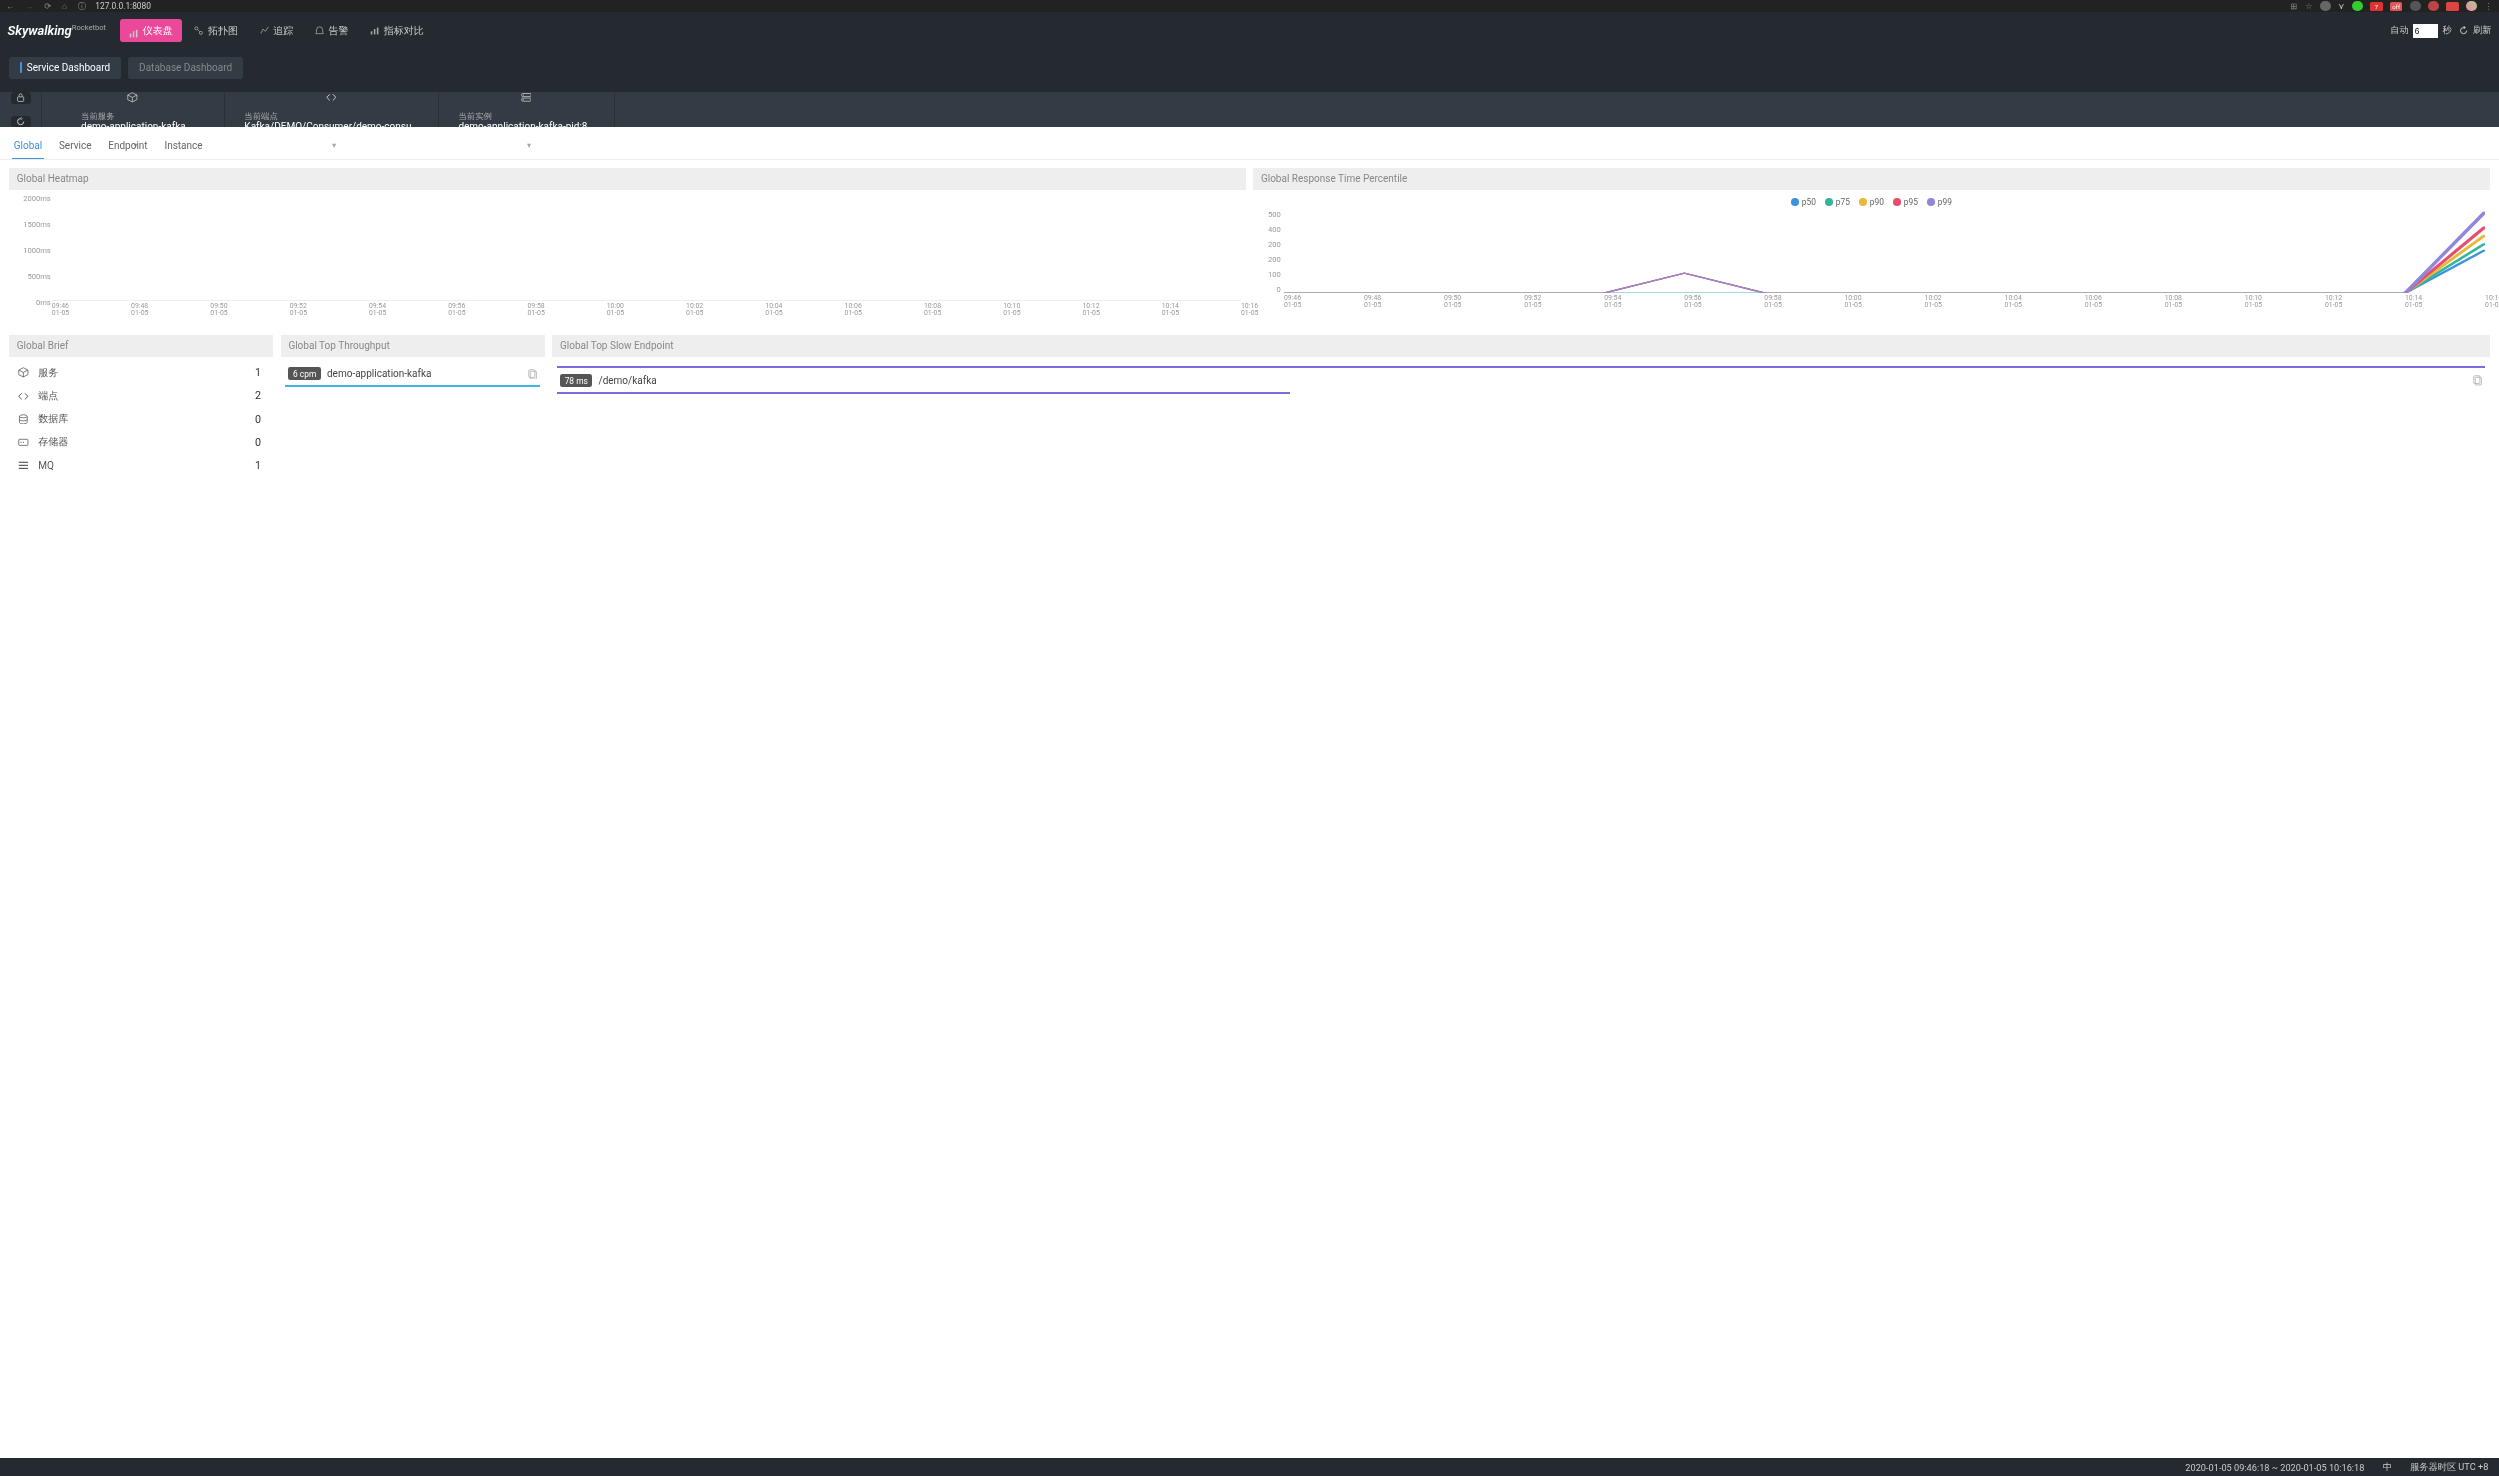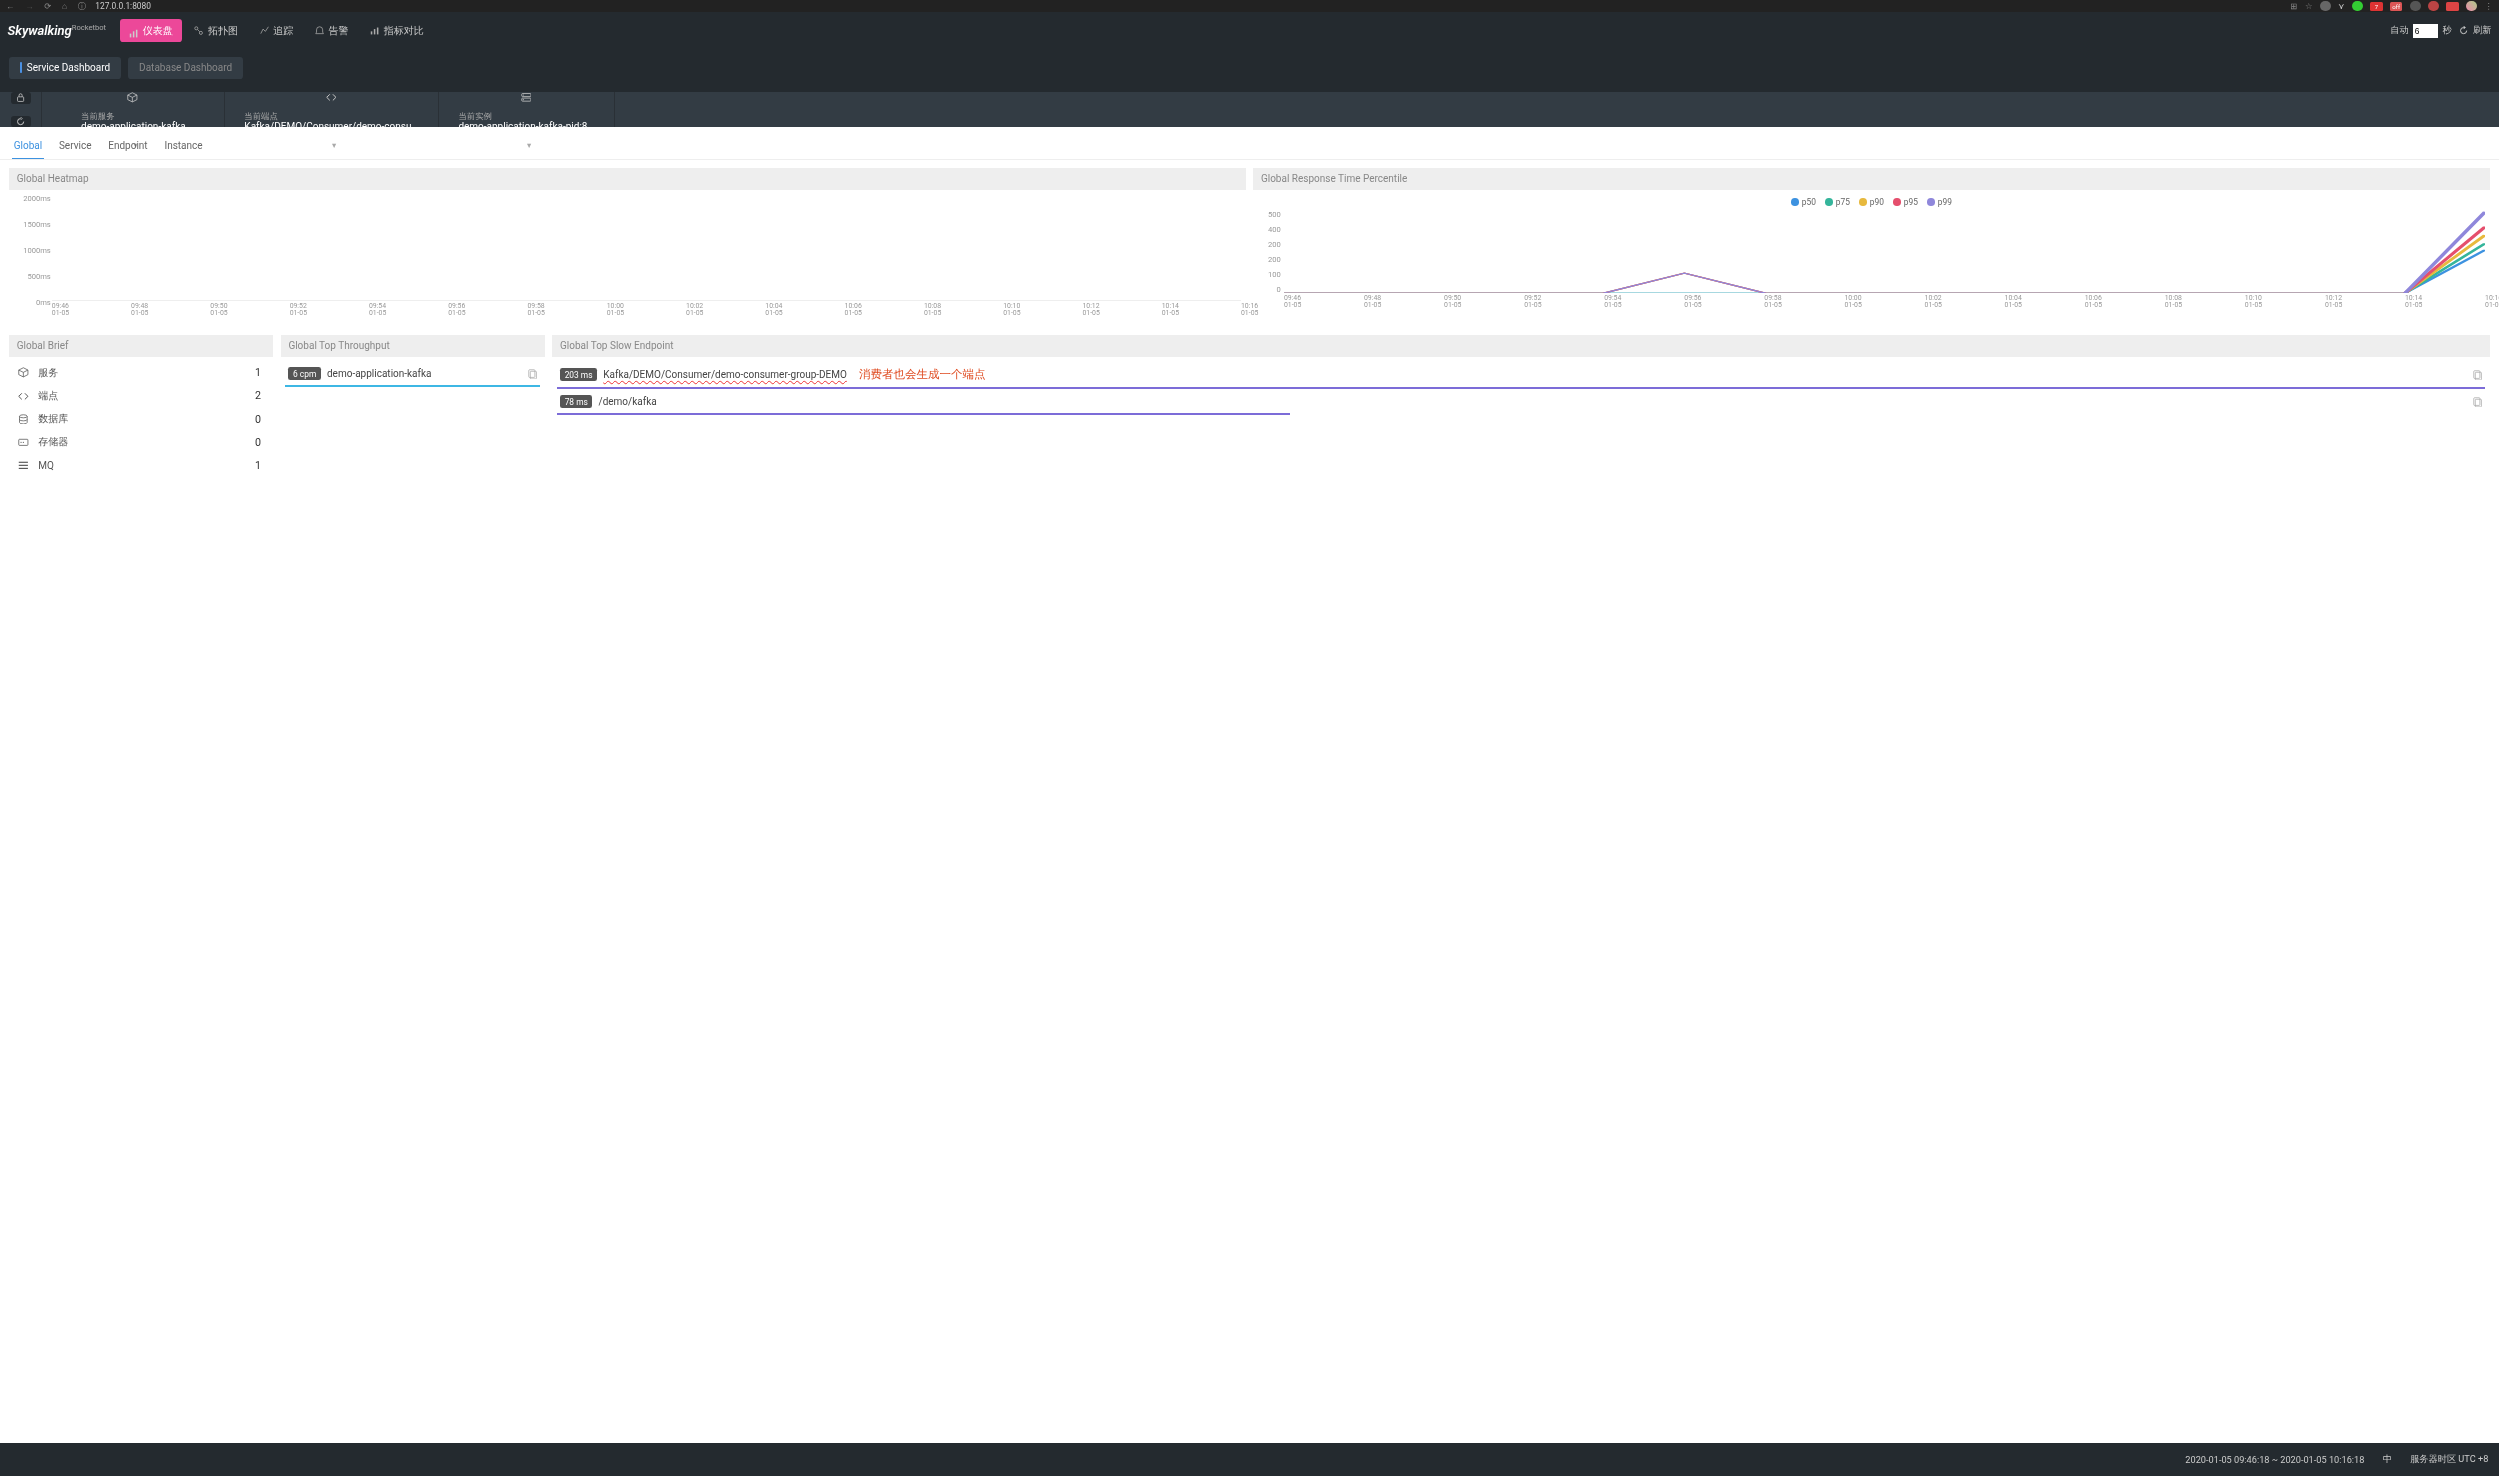--- a/index.html
+++ b/index.html
@@ -166,21 +166,21 @@
   .tp-copy { margin-left:auto; color:#aaa; cursor:pointer;}
   .tp-bar { height:2.3px; background:#3db7e4; margin-top:1.5px;}
   .tp-bar.purple { background:#7c6cd8; }
   .tp-bar.p40 { width:38%; }
   .annot { color:#df4a1f; font-size:11.5px; margin-left:6.1px; }
   .underline-red { text-decoration: underline wavy #e33; text-underline-offset:2.3px;}
   
   .footer {
     position:fixed;
     bottom:0; left:0; right:0;
-    height:33px;
+    height:18px;
     background:#242a2f;
     color:#ccc;
     display:flex;
     align-items:center;
     justify-content:flex-end;
     gap:18.3px;
     padding:0 10.7px;
     font-size:9.2px;
     margin-top:12px;
   }
@@ -536,31 +536,20 @@
           </div>
           <div class="tp-bar"></div>
         </div>
       </div>
   </div>
 
   <div class="panel">
     <div class="panel-title">Global Top Slow Endpoint</div>
     <div class="panel-body" id="slow-body">
         <div class="tp-item">
-          <div class="tp-line1">
-            <span class="tp-badge">203 ms</span>
-            <span class="tp-name underline-red">Kafka/DEMO/Consumer/demo-consumer-group-DEMO</span>
-            <span class="annot">消费者也会生成一个端点</span>
-            <span class="tp-copy">
-              <svg width="9.2" height="10.7" viewBox="0 0 12 14">
-                <rect x="3" y="3" width="8" height="10" rx="1" fill="none" stroke="#aaa"></rect>
-                <rect x="1" y="1" width="8" height="10" rx="1" fill="none" stroke="#aaa"></rect>
-              </svg>
-            </span>
-          </div>
           <div class="tp-bar purple"></div>
         </div>
         <div class="tp-item">
           <div class="tp-line1">
             <span class="tp-badge">78 ms</span>
             <span class="tp-name">/demo/kafka</span>
             <span class="tp-copy">
               <svg width="9.2" height="10.7" viewBox="0 0 12 14">
                 <rect x="3" y="3" width="8" height="10" rx="1" fill="none" stroke="#aaa"></rect>
                 <rect x="1" y="1" width="8" height="10" rx="1" fill="none" stroke="#aaa"></rect>

